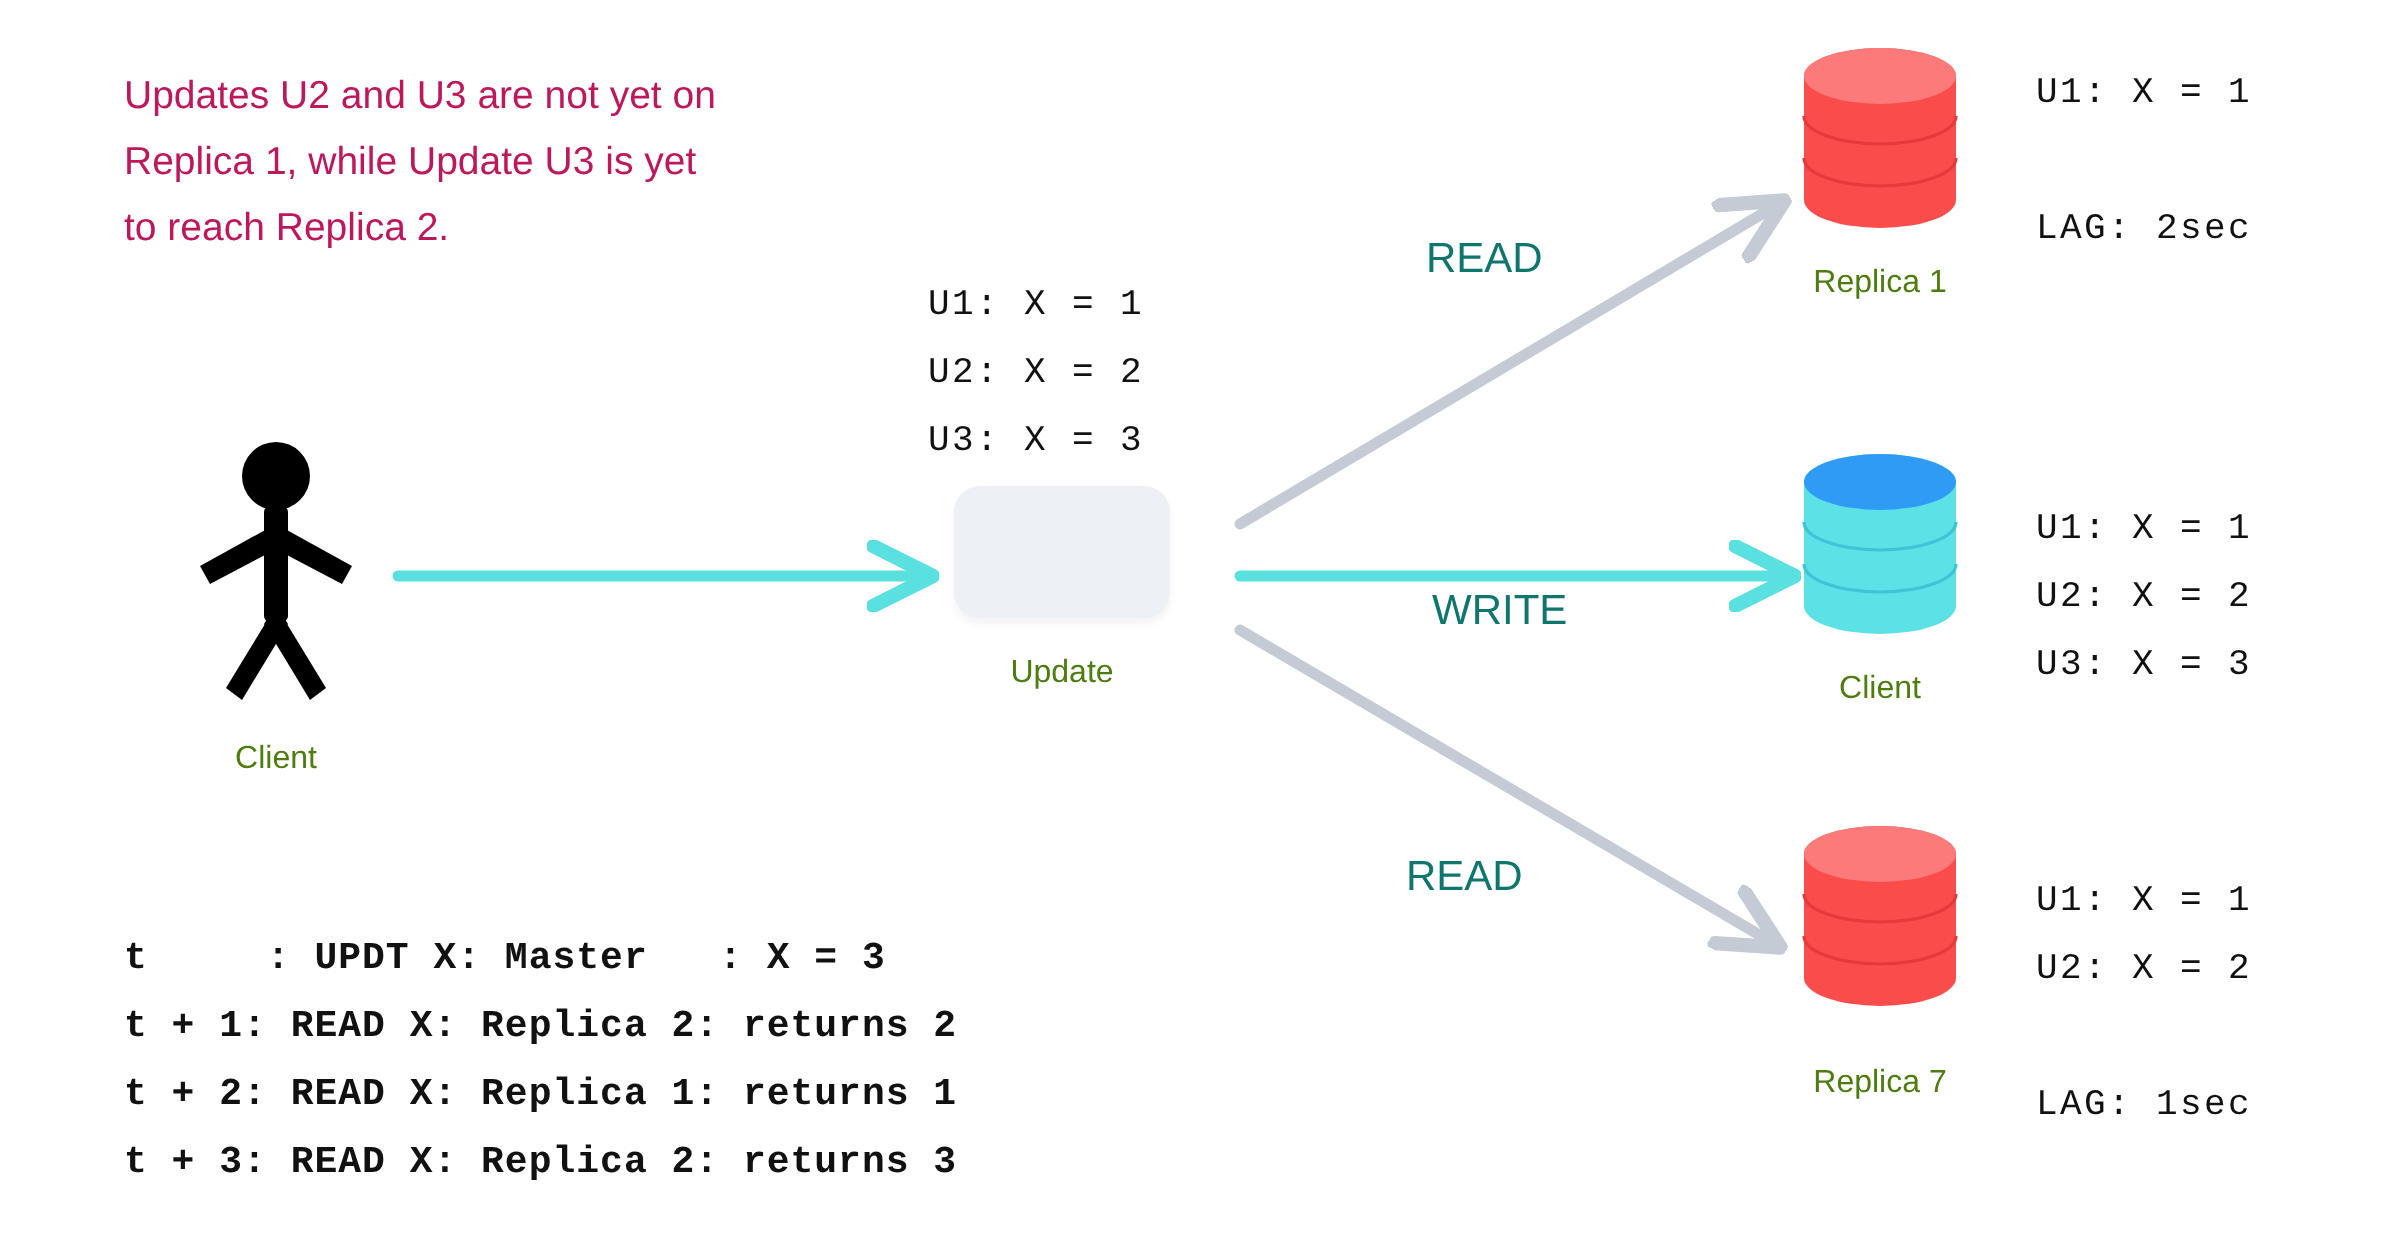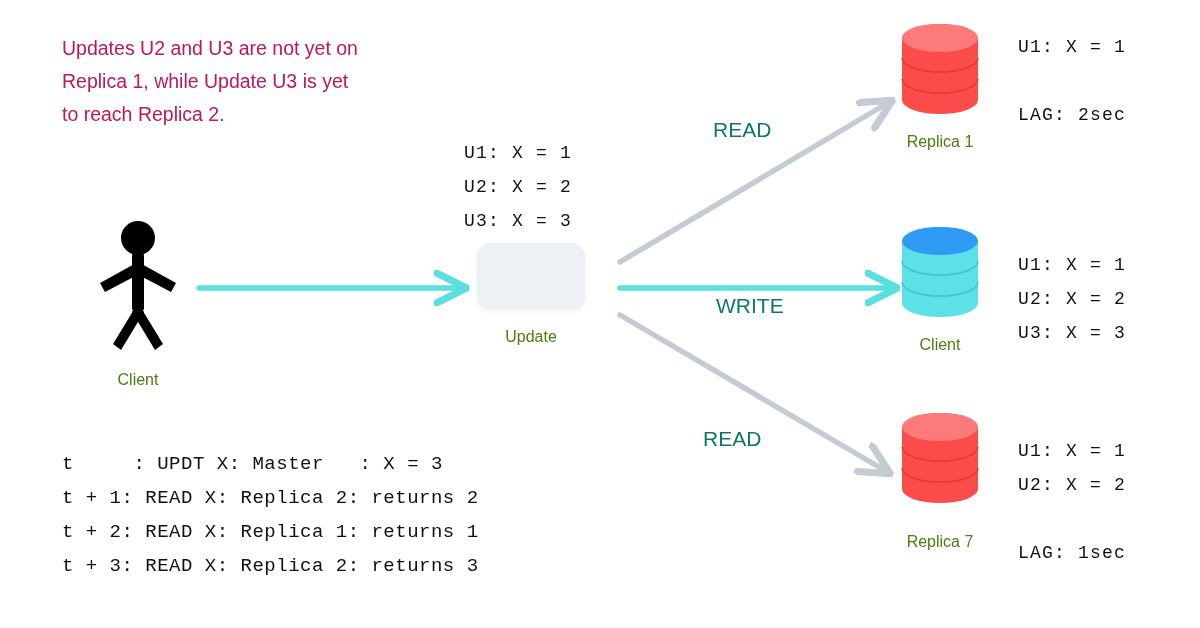--- a/index.html
+++ b/index.html
@@ -32,21 +32,22 @@
   .mono-block {
     font-family: "Liberation Mono", monospace;
     font-size: 19px;
     line-height: 34px;
     color: #111111;
     white-space: pre;
     letter-spacing: 0.5px;
   }
   .timeline {
     left: 62px;
-    top: 447px;
+    top: 462px;
+    font-weight: bold;
   }
   .server-state {
     left: 464px;
     top: 136px;
     font-size: 18px;
     line-height: 34px;
     letter-spacing: 1.2px;
   }
   .db-state {
     font-family: "Liberation Mono", monospace;

